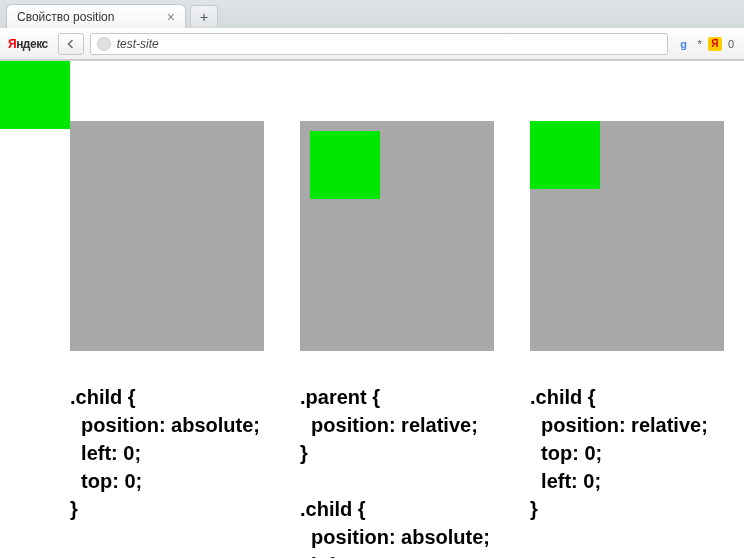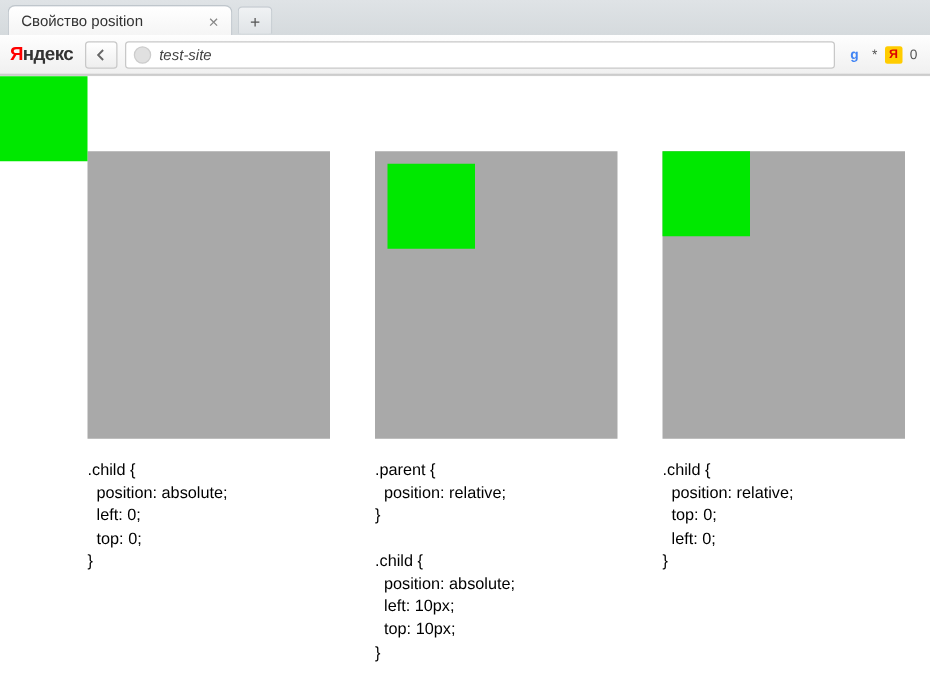--- a/index.html
+++ b/index.html
@@ -73,21 +73,21 @@
     .toolbar {
       display: flex;
       align-items: center;
       height: 32px;
       padding: 0 8px;
       background: linear-gradient(to bottom, #fefefe, #f0f0f0);
       border-bottom: 1px solid #ccc;
     }
     .yandex-logo {
       font-family: Arial, sans-serif;
-      font-size: 15px;
+      font-size: 12px;
       font-weight: bold;
       color: #333;
       margin-right: 10px;
       letter-spacing: -0.5px;
     }
     .yandex-logo .y-letter {
       color: #ff0000;
     }
     .nav-btn {
       display: flex;
@@ -209,25 +209,25 @@
       position: relative;
       margin-top: 60px;
     }
     .ex3-child {
       position: absolute;
       left: 0;
       top: 0;
     }
     .code {
       font-family: Arial, sans-serif;
-      font-size: 13px;
-      font-weight: normal;
+      font-size: 20px;
+      font-weight: bold;
       color: #000;
       line-height: 1.4;
-      margin-top: 16px;
+      margin-top: 32px;
       white-space: pre;
     }
     .ex1 .code {
       margin-left: 70px;
     }
   </style>
 </head>
 <body>
 
 <div class="browser-chrome">

